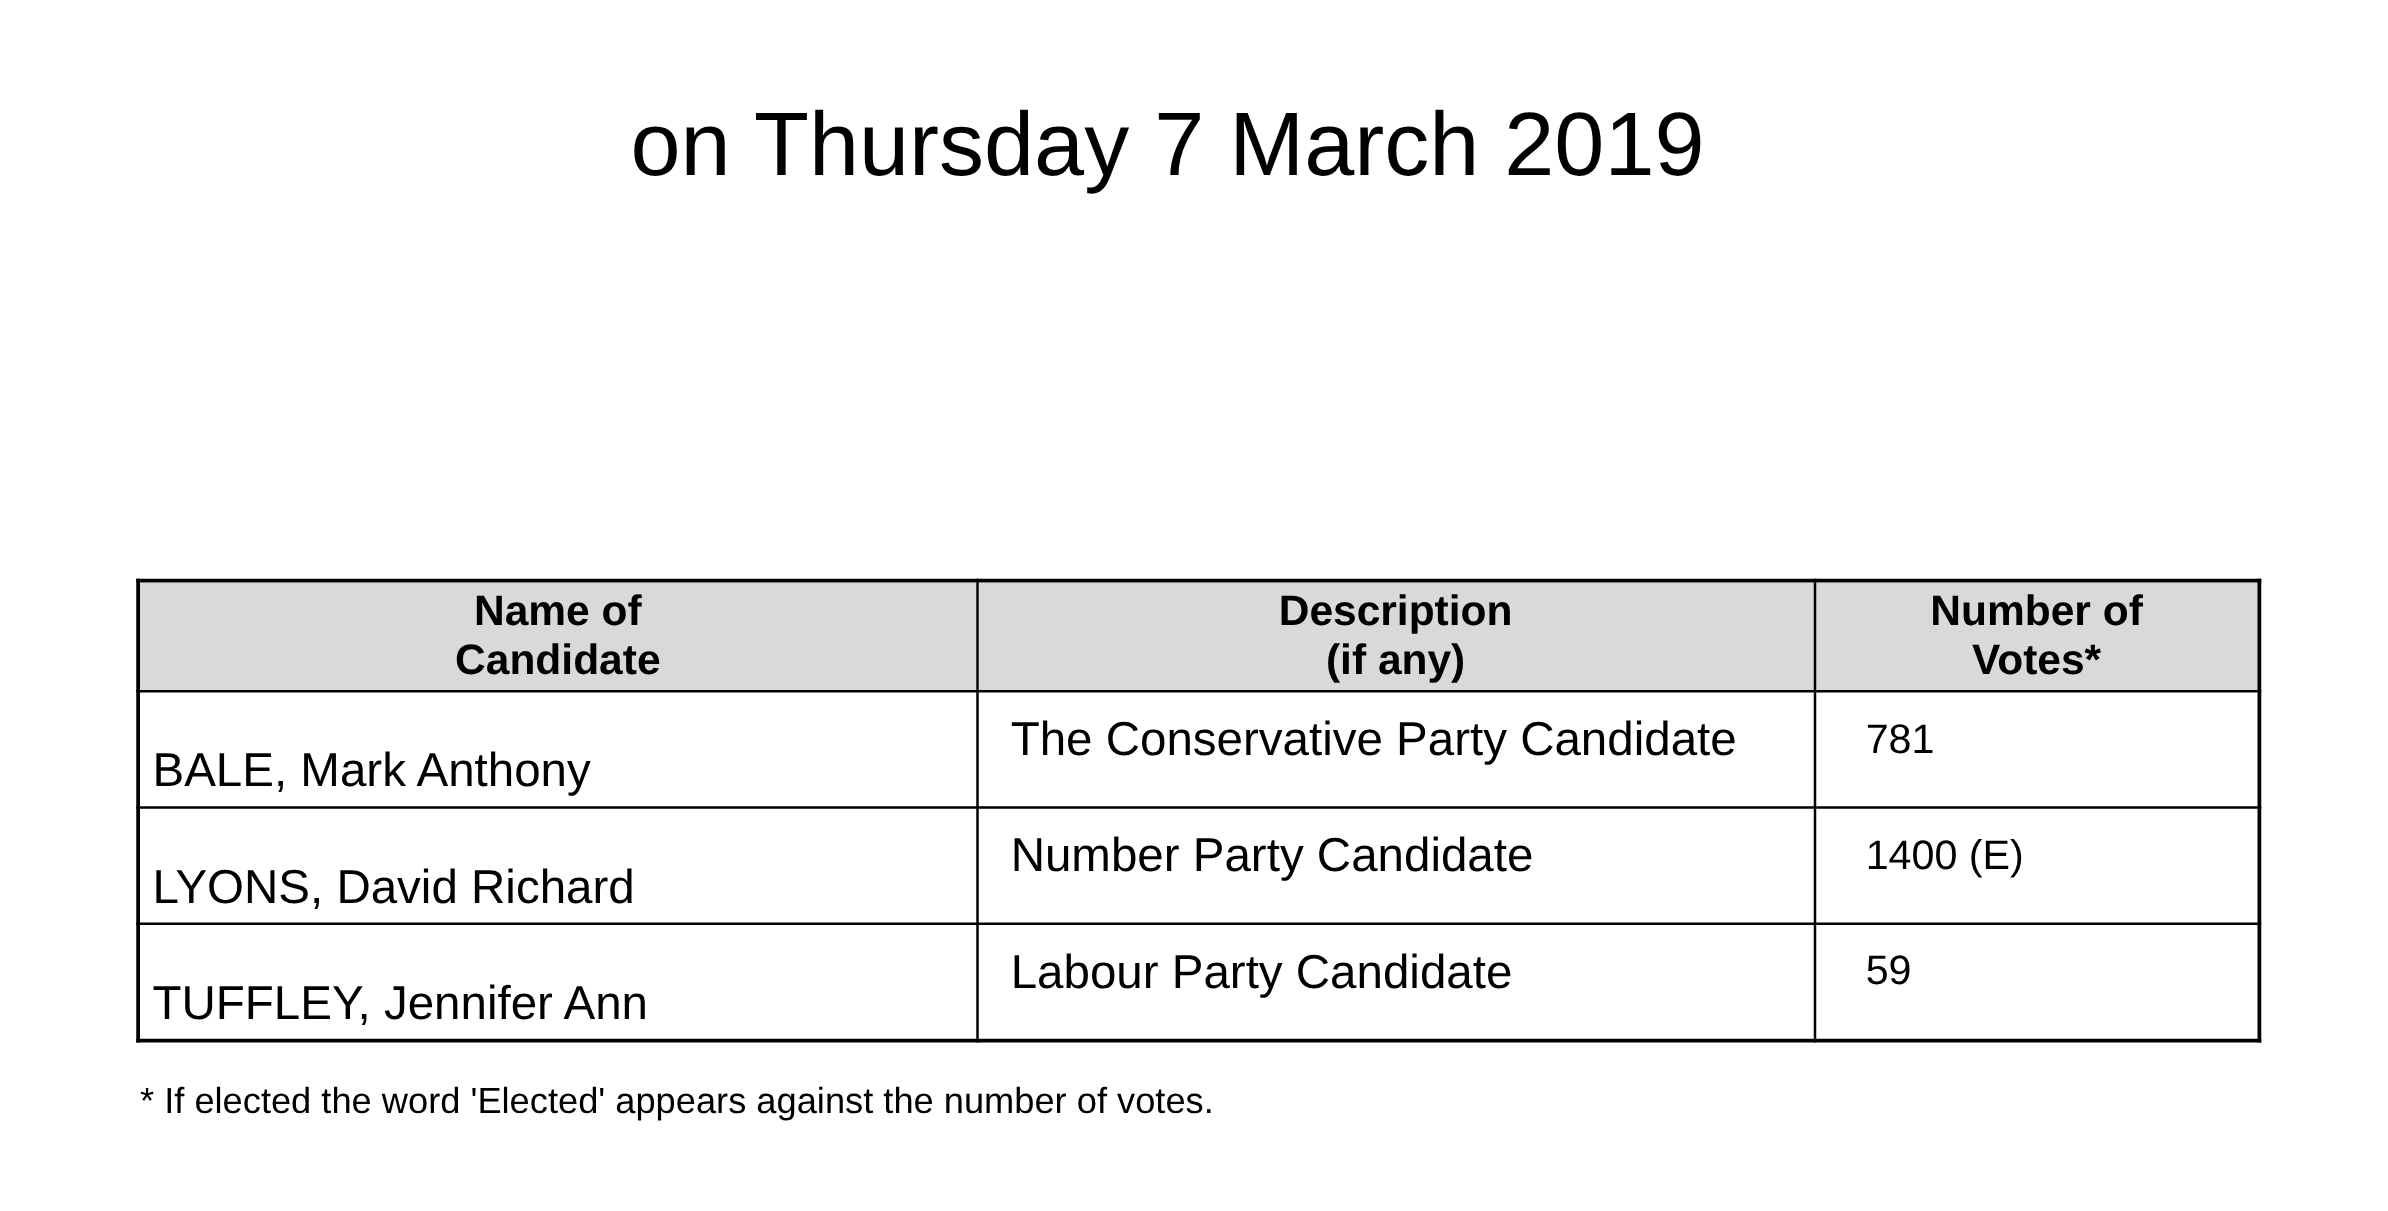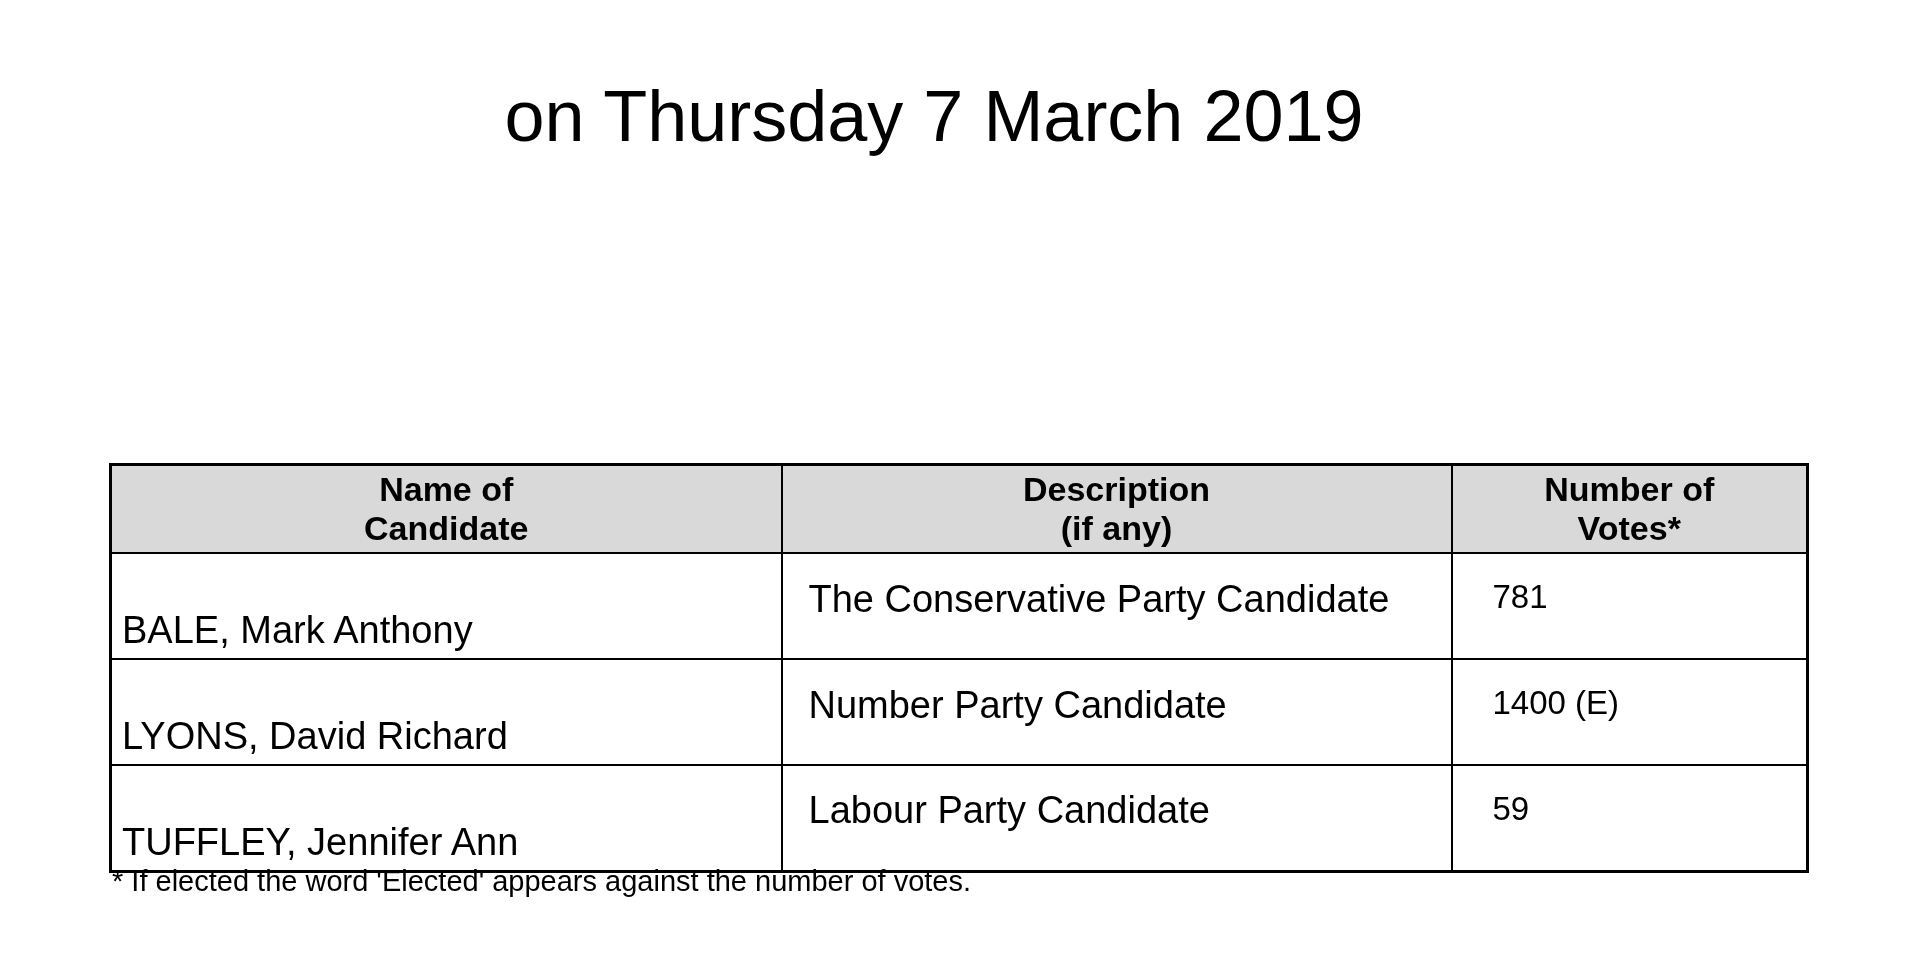--- a/index.html
+++ b/index.html
@@ -46,21 +46,21 @@
     border-collapse: collapse;
     table-layout: fixed;
     border: 3px solid #000000;
   }
   table.results th,
   table.results td {
     border: 2px solid #000000;
     overflow: hidden;
   }
   table.results thead tr { height: 77px; }
-  table.results tbody tr { height: 106px; }
+  table.results tbody tr { height: 93px; }
   th.hdr {
     background: #d9d9d9;
     font-size: 34px;
     line-height: 39px;
     font-weight: 700;
     text-align: center;
     vertical-align: middle;
     white-space: pre-line;
     border-bottom: 3px solid #000000;
     padding: 4px;

